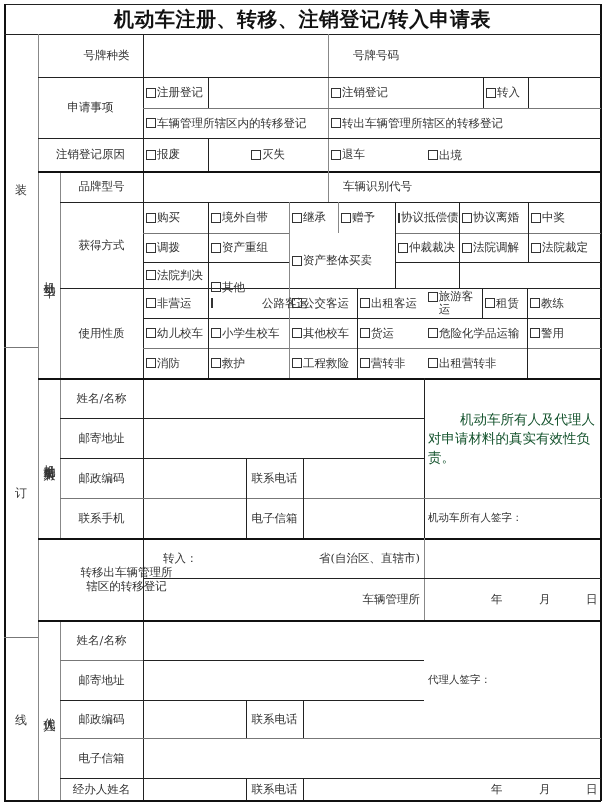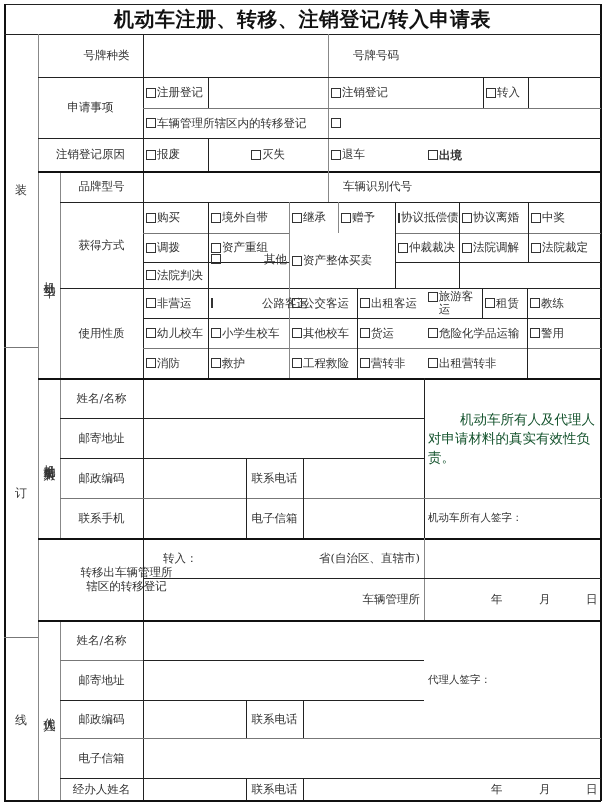--- a/index.html
+++ b/index.html
@@ -126,36 +126,37 @@
 <div class="cell left" style="left:483px;top:77px;width:45px;height:31px;">
     <span class="cb-box"></span>
     <span>转入</span>
   </div>
 <div class="cell left" style="left:143px;top:108px;width:185px;height:30px;">
     <span class="cb-box"></span>
     <span>车辆管理所辖区内的转移登记</span>
   </div>
 <div class="cell left" style="left:328px;top:108px;width:272px;height:30px;">
     <span class="cb-box"></span>
+    <span>转出车辆管理所辖区的转移登记</span>
   </div>
 
 <div class="cell center" style="left:38px;top:138px;width:105px;height:33px;">注销登记原因</div>
 <div class="cell left" style="left:143px;top:138px;width:65px;height:33px;">
     <span class="cb-box"></span>
     <span>报废</span>
   </div>
 <div class="cell center" style="left:208px;top:138px;width:120px;height:33px;">
     <span class="cb-box"></span>
     <span>灭失</span>
   </div>
 <div class="cell left" style="left:328px;top:138px;width:90px;height:33px;">
     <span class="cb-box"></span>
     <span>退车</span>
   </div>
-<div class="cell left" style="left:425px;top:138px;width:90px;height:34px;font-weight:bold;">
+<div class="cell left" style="left:425px;top:138px;width:90px;height:34px;">
     <span class="cb-box"></span>
     <span>出境</span>
   </div>
 
 <div class="vtext" style="left:38px;top:171px;width:22px;height:207px;">
   <span style="writing-mode:vertical-rl;letter-spacing:2px;">机动车</span>
 </div>
 <div class="cell center" style="left:60px;top:171px;width:83px;height:31px;">品牌型号</div>
 <div class="cell" style="left:144px;top:172px;width:184px;height:30px;"></div>
 <div class="cell left" style="left:340px;top:171px;width:120px;height:31px;">车辆识别代号</div>
@@ -213,21 +214,21 @@
   </div>
 <div class="cell left" style="left:528px;top:233px;width:60px;height:29px;">
     <span class="cb-box"></span>
     <span>法院裁定</span>
   </div>
 
 <div class="cell left" style="left:143px;top:262px;width:65px;height:26px;">
     <span class="cb-box"></span>
     <span>法院判决</span>
   </div>
-<div class="cell left" style="left:208px;top:246px;width:81px;height:26px;gap:42px;">
+<div class="cell left" style="left:208px;top:274px;width:81px;height:26px;">
     <span class="cb-box"></span>
     <span>其他</span>
   </div>
 
 <div class="cell center" style="left:60px;top:288px;width:83px;height:90px;">使用性质</div>
 <div class="cell left" style="left:143px;top:288px;width:65px;height:30px;">
     <span class="cb-box"></span>
     <span>非营运</span>
   </div>
 <div class="cell left" style="left:208px;top:288px;width:81px;height:30px;gap:48px;">

